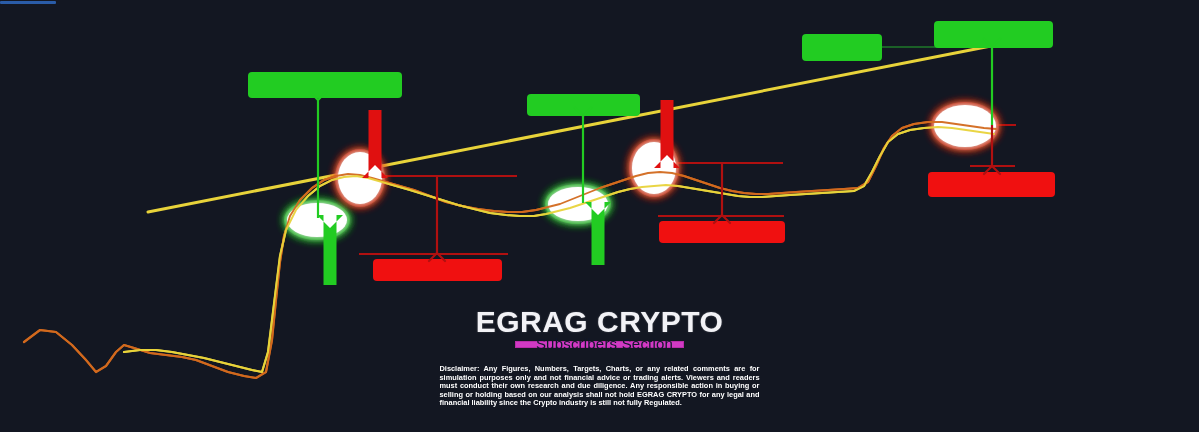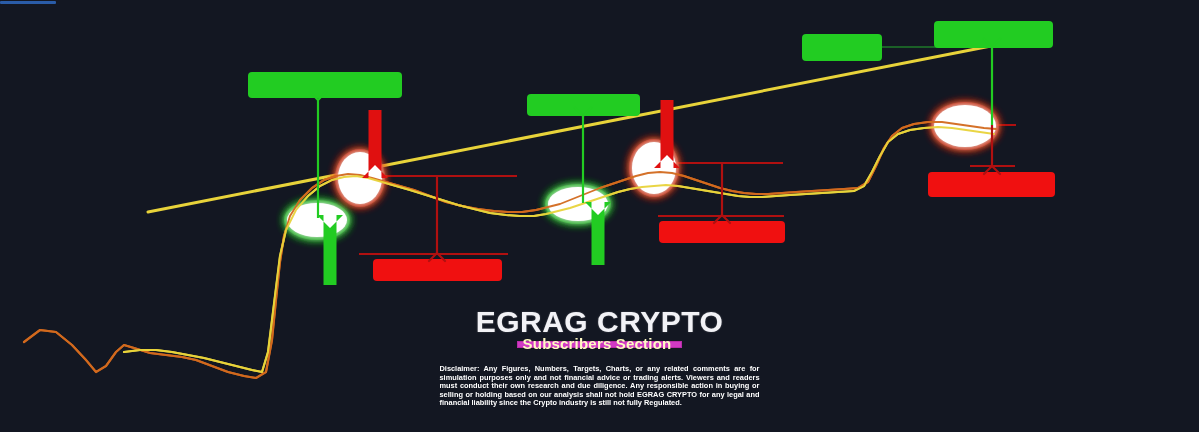--- a/index.html
+++ b/index.html
@@ -22,22 +22,22 @@
     position:absolute;left:0;top:305px;width:1199px;
     text-align:center;pointer-events:none;
   }
   .brand-title{
     font-size:30px;font-weight:bold;color:#f2f2f6;
     letter-spacing:0.5px;line-height:34px;
     text-shadow:0 0 2px rgba(255,255,255,.25);
   }
   .brand-badge-wrap{margin-top:2px;line-height:0;}
   .brand-badge{
-    display:inline-block;background:#d13ac4;color:#fef9c3;
-    font-size:15px;font-weight:bold;padding:2px 10px 3px 5px;
+    display:inline-block;background:#d13ac4;color:#0f172a;
+    font-size:15px;font-weight:normal;padding:2px 10px 3px 20px;
     border:1px solid #b82ca9;letter-spacing:.2px;
   }
   .disclaimer{
     margin:17px auto 0 auto;width:320px;
     font-size:7.4px;line-height:8.6px;color:#ffffff;
     text-align:justify;font-weight:bold;
   }
 </style>
 </head>
 <body>

